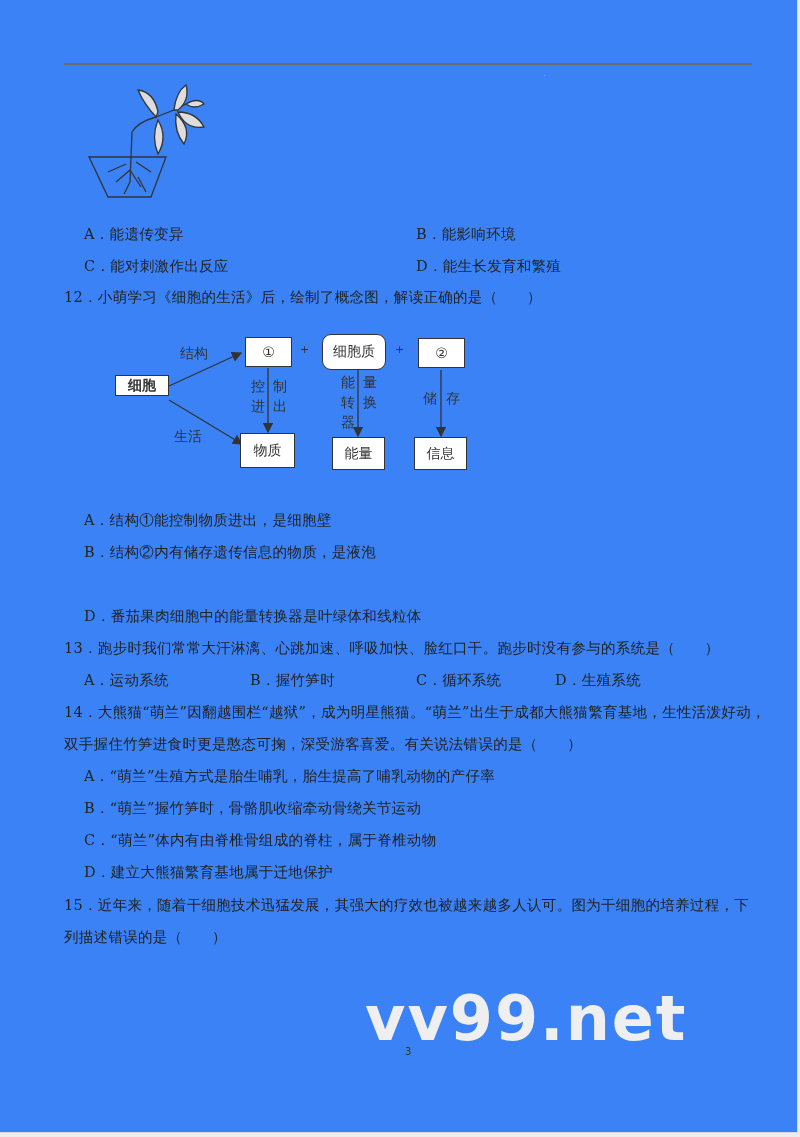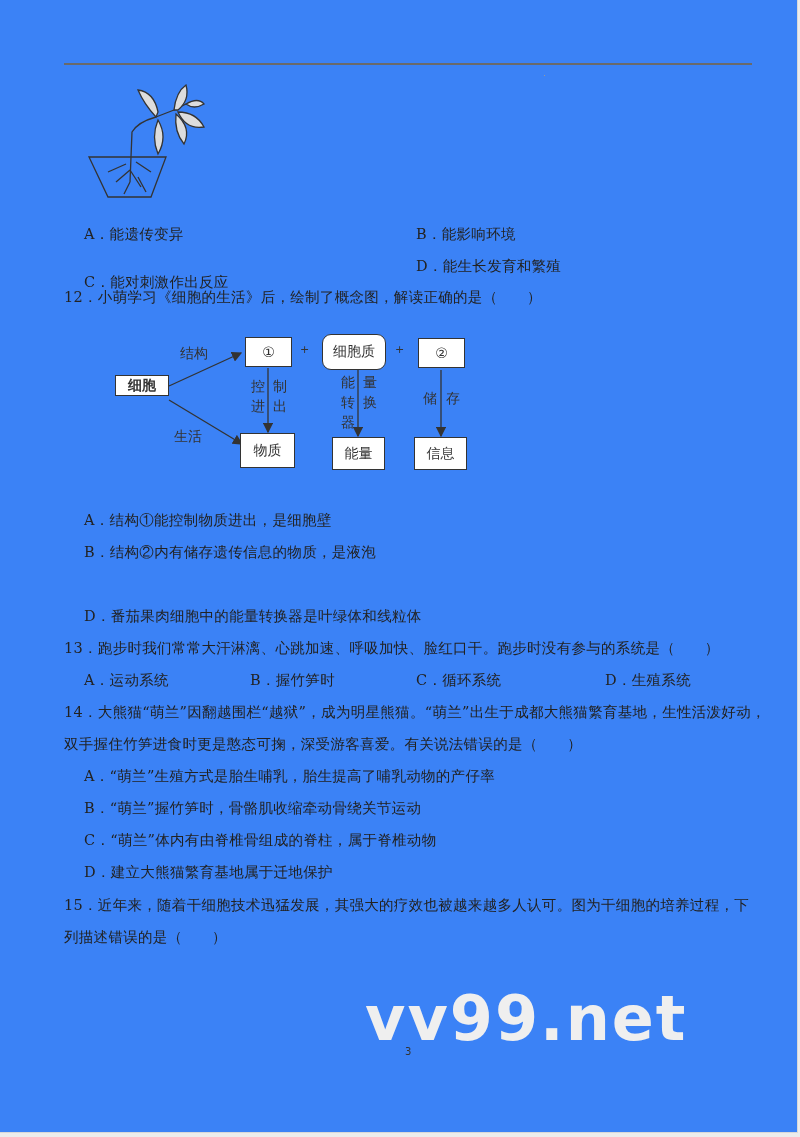--- a/index.html
+++ b/index.html
@@ -77,21 +77,21 @@
       <path d="M100 22 Q112 15 118 22 Q108 28 100 22 Z" fill="#ddd"></path>
     </g>
   </svg>
 
   <div class="line opt" style="top:224px;">
     <span>A．</span><span>能遗传变异</span>
   </div>
   <div class="line" style="left:416px; top:224px;">
     <span>B．</span><span>能影响环境</span>
   </div>
-  <div class="line opt" style="top:272px;">
+  <div class="line opt" style="top:256px;">
     <span>C．</span><span>能对刺激作出反应</span>
   </div>
   <div class="line" style="left:416px; top:256px;">
     <span>D．</span><span>能生长发育和繁殖</span>
   </div>
 
   <div class="line q" style="top:287px;">12．小萌学习《细胞的生活》后，绘制了概念图，解读正确的是（　　）</div>
 
   <div class="diagram">
     <svg width="380" height="150">
@@ -142,21 +142,21 @@
   <div class="line q" style="top:638px;">13．跑步时我们常常大汗淋漓、心跳加速、呼吸加快、脸红口干。跑步时没有参与的系统是（　　）</div>
   <div class="line" style="left:84px; top:670px;">
     <span>A．</span><span>运动系统</span>
   </div>
   <div class="line" style="left:250px; top:670px;">
     <span>B．</span><span>握竹笋时</span>
   </div>
   <div class="line" style="left:416px; top:670px;">
     <span>C．</span><span>循环系统</span>
   </div>
-  <div class="line" style="left:605px; top:670px;text-align:right;">
+  <div class="line" style="left:555px; top:670px;text-align:right;">
     <span>D．</span><span>生殖系统</span>
   </div>
 
   <div class="line q" style="top:702px;">14．大熊猫“萌兰”因翻越围栏“越狱”，成为明星熊猫。“萌兰”出生于成都大熊猫繁育基地，生性活泼好动，</div>
   <div class="line q" style="top:734px;">双手握住竹笋进食时更是憨态可掬，深受游客喜爱。有关说法错误的是（　　）</div>
   <div class="line opt" style="top:766px;">
     <span>A．</span><span>“萌兰”生殖方式是胎生哺乳，胎生提高了哺乳动物的产仔率</span>
   </div>
   <div class="line opt" style="top:798px;">
     <span>B．</span><span>“萌兰”握竹笋时，骨骼肌收缩牵动骨绕关节运动</span>

